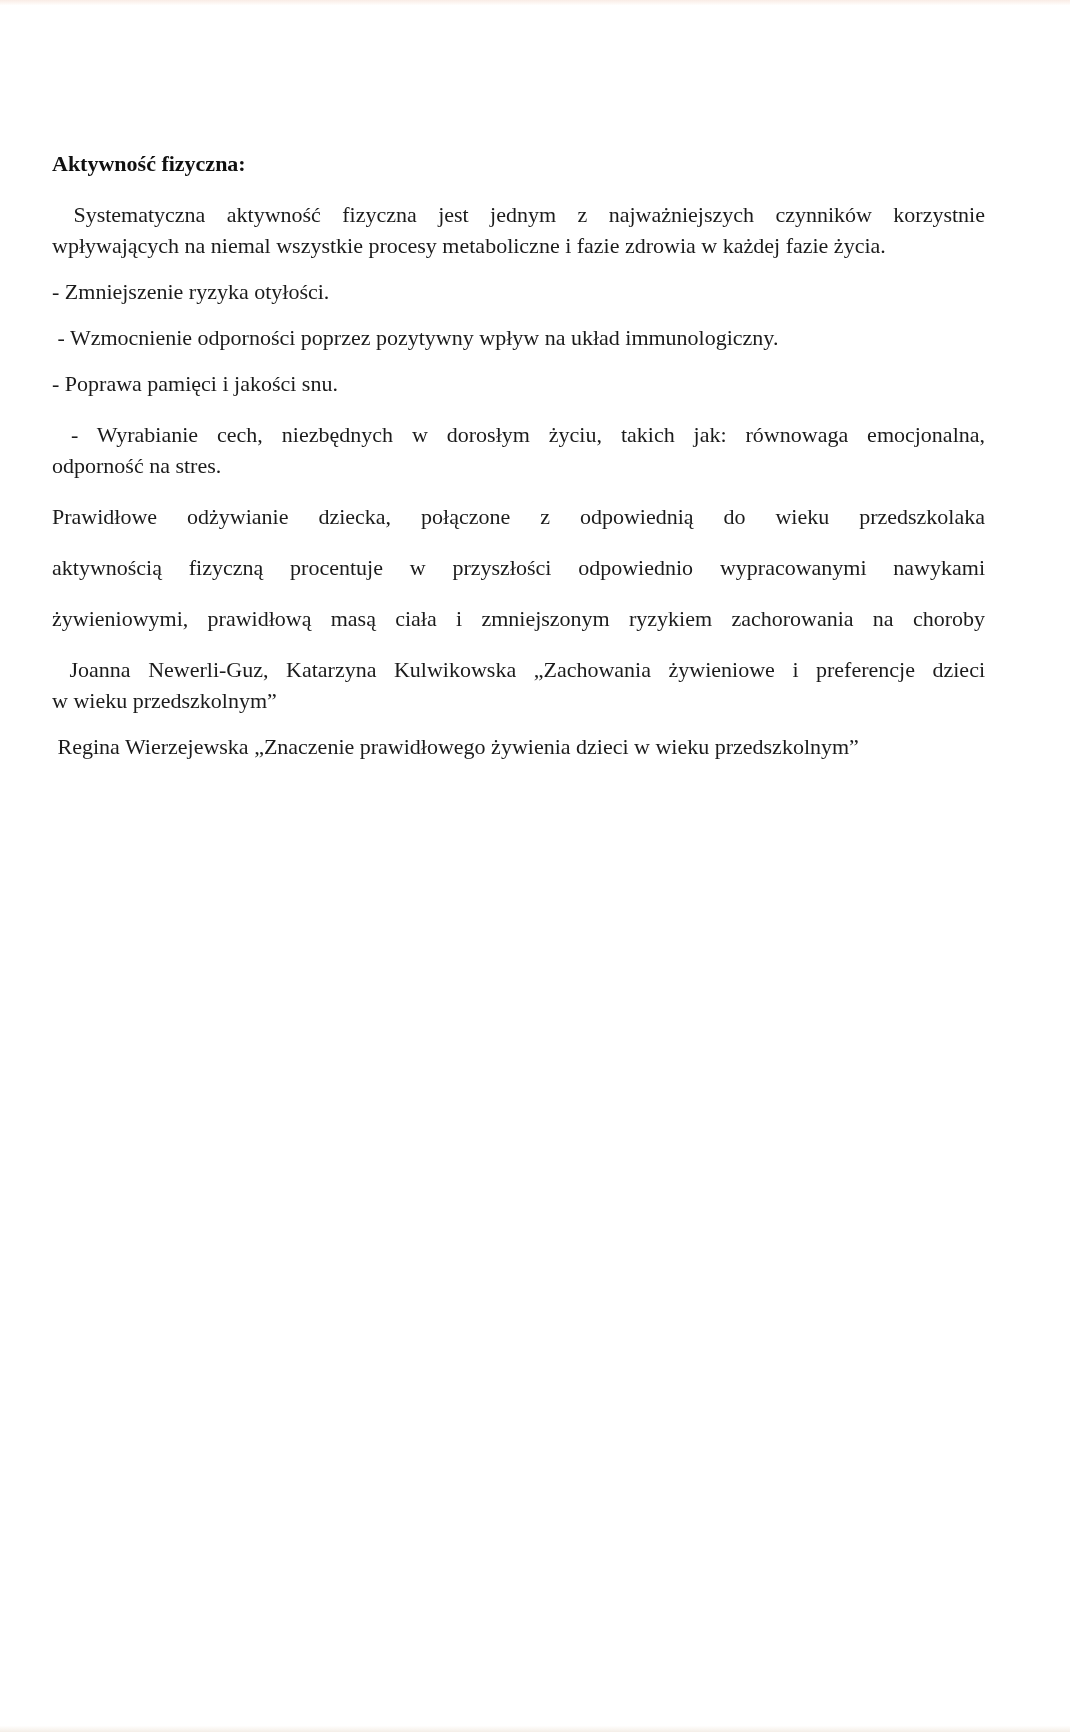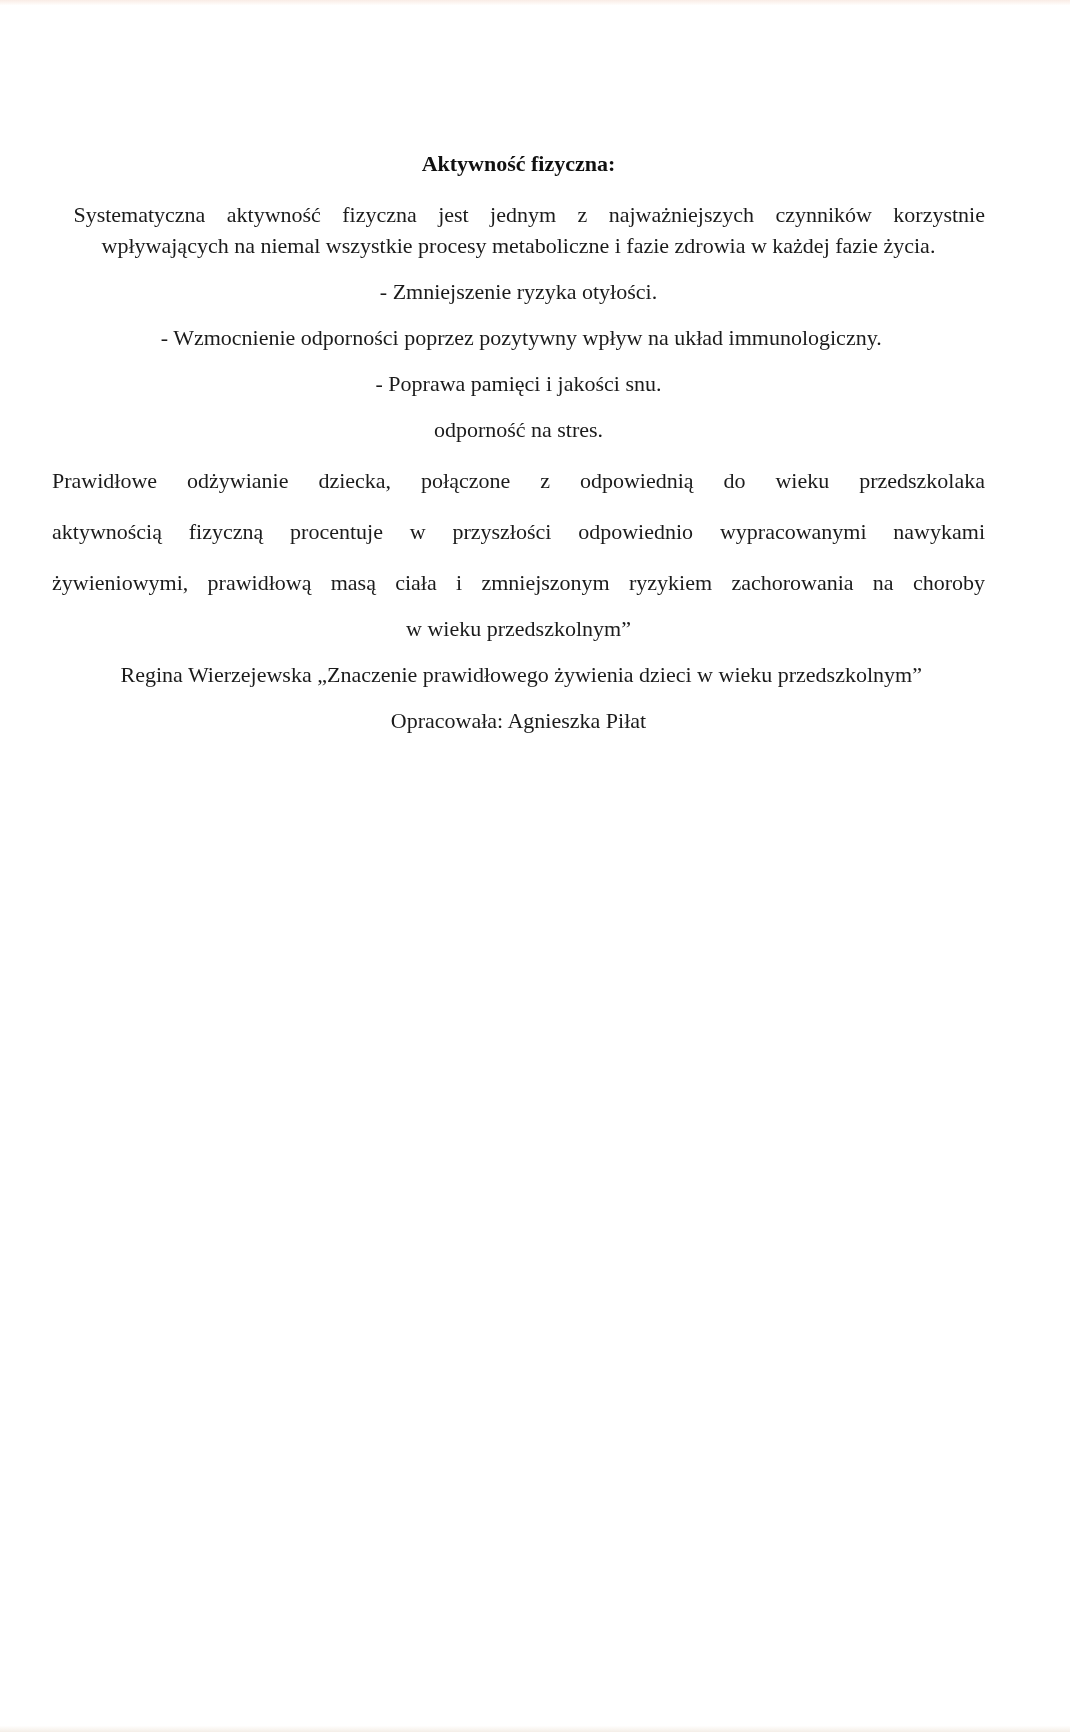--- a/index.html
+++ b/index.html
@@ -34,21 +34,21 @@
     margin: 0 0 15px 0;
     font-size: 22px;
     line-height: 31px;
   }
   .block.heading {
     font-weight: bold;
     color: #111111;
   }
   .text-line {
     white-space: pre-wrap;
-    text-align: center;
+    text-align: left;
   }
   .text-line.justified {
     text-align: justify;
     text-align-last: justify;
     margin-top: 20px;
   }
 </style>
 </head>
 <body>
 
@@ -65,31 +65,30 @@
     <div class="block paragraph">
       <div class="text-line">- Zmniejszenie ryzyka otyłości.</div>
     </div>
     <div class="block paragraph">
       <div class="text-line"> - Wzmocnienie odporności poprzez pozytywny wpływ na układ immunologiczny.</div>
     </div>
     <div class="block paragraph">
       <div class="text-line">- Poprawa pamięci i jakości snu.</div>
     </div>
     <div class="block paragraph">
+      <div class="text-line justified"> - Wyrabianie cech, niezbędnych w dorosłym życiu, takich jak: równowaga emocjonalna,</div>
       <div class="text-line">odporność na stres.</div>
     </div>
     <div class="block paragraph">
       <div class="text-line justified">Prawidłowe odżywianie dziecka, połączone z odpowiednią do wieku przedszkolaka</div>
       <div class="text-line justified">aktywnością fizyczną procentuje w przyszłości odpowiednio wypracowanymi nawykami</div>
       <div class="text-line justified">żywieniowymi, prawidłową masą ciała i zmniejszonym ryzykiem zachorowania na choroby</div>
     </div>
     <div class="block paragraph">
+      <div class="text-line justified"> Joanna Newerli-Guz, Katarzyna Kulwikowska „Zachowania żywieniowe i preferencje dzieci</div>
       <div class="text-line">w wieku przedszkolnym”</div>
     </div>
     <div class="block paragraph">
       <div class="text-line"> Regina Wierzejewska „Znaczenie prawidłowego żywienia dzieci w wieku przedszkolnym”</div>
-    </div>
-    <div class="block paragraph">
-      <div class="text-line">Opracowała: Agnieszka Piłat</div>
     </div>
   </div>
 
 <div class="page-bottom-edge"></div>
 
 </body></html>

